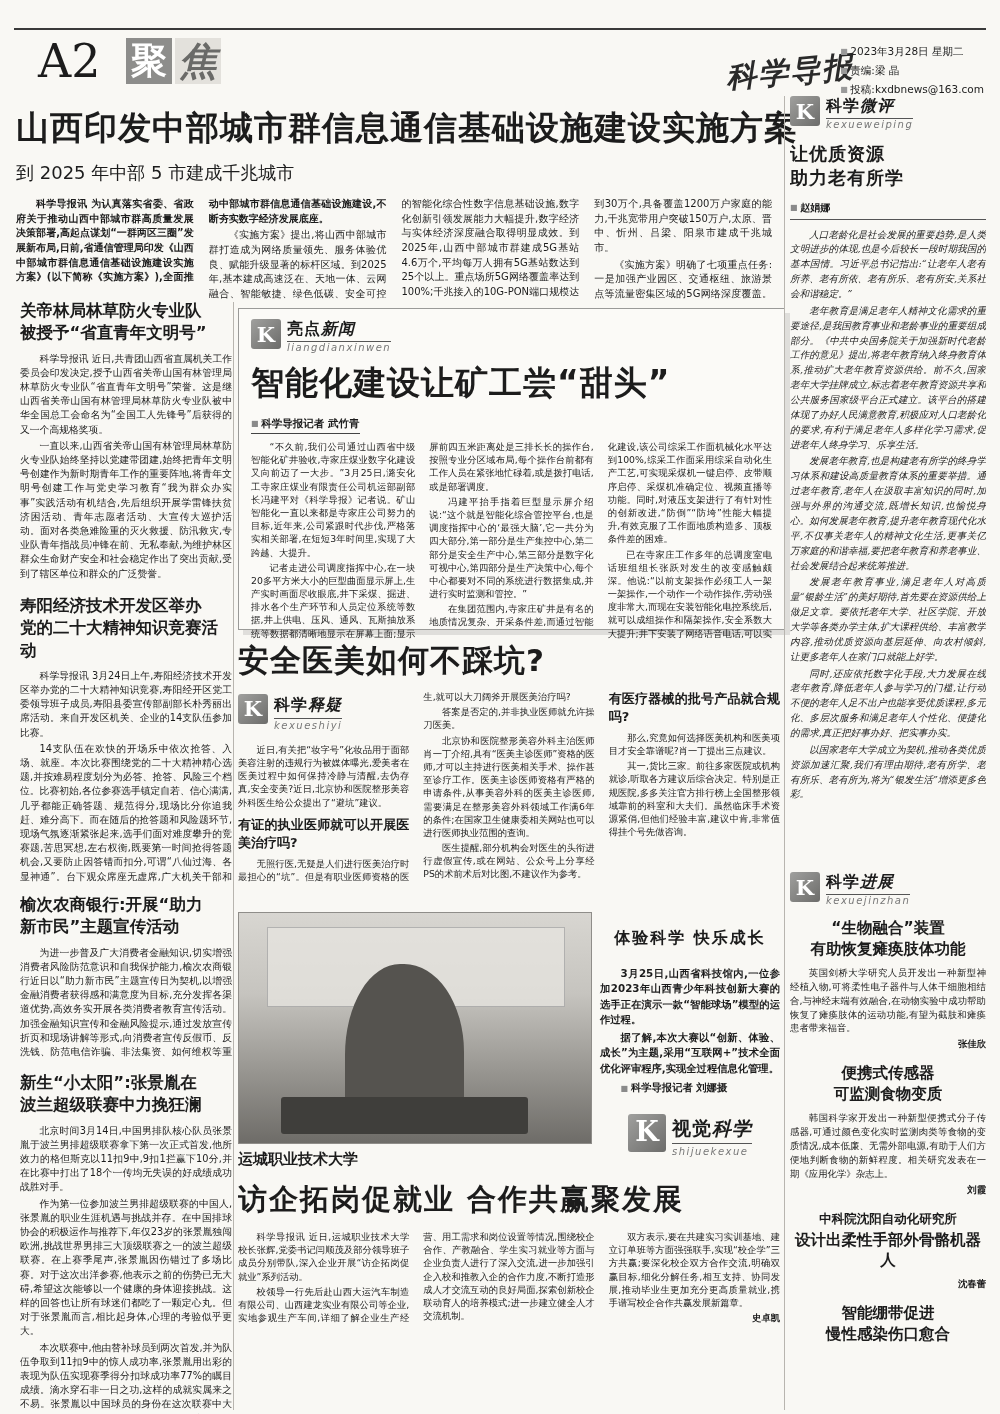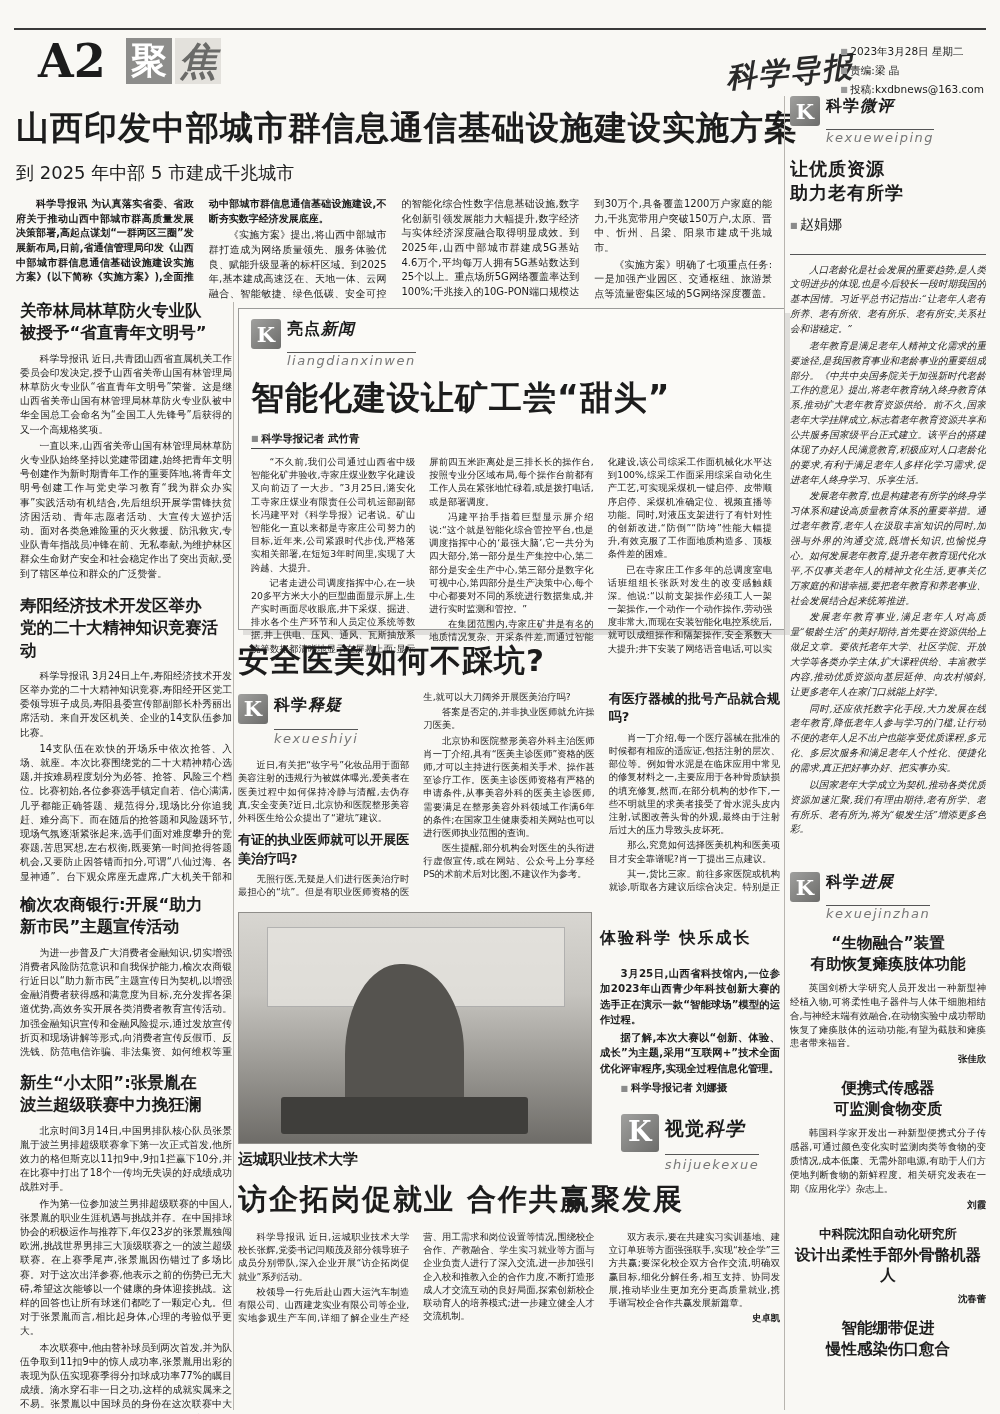--- a/index.html
+++ b/index.html
@@ -6,21 +6,21 @@
   .page{position:relative;width:1000px;height:1414px;margin:0 auto;background:#f9f8f4;
         color:#1c1c1c;font-family:"DejaVu Sans","Liberation Sans",sans-serif;overflow:hidden;}
   .hair{position:absolute;background:#b8b5af;}
   p{margin:0 0 2px 0;text-indent:2em;}
   .jtext{text-align:justify;}
   .byl{text-align:right;font-weight:bold;text-indent:0;}
 
   
   .header{position:absolute;left:14px;top:28px;width:972px;height:76px;border-top:2px solid #3a3a3a;}
   .edition{position:absolute;left:24px;top:8px;font-family:"DejaVu Serif","Liberation Serif",serif;
-           font-size:46px;font-weight:bold;line-height:1;}
+           font-size:46px;font-weight:normal;line-height:1;}
   .focus{position:absolute;left:112px;top:8px;display:flex;gap:3px;}
   .fc1{width:46px;height:46px;background:#8d8d8b;color:#fff;font-size:36px;font-weight:900;
        display:flex;align-items:center;justify-content:center;}
   .fc2{width:46px;height:46px;background:#e3e1dc;color:#6a6a68;font-size:38px;font-weight:900;
        display:flex;align-items:center;justify-content:center;font-family:"DejaVu Serif",serif;font-style:italic;}
   .masthead{position:absolute;left:712px;top:22px;font-family:"DejaVu Serif","Liberation Serif",serif;
             font-style:italic;font-weight:bold;font-size:30px;transform:rotate(-5deg);color:#2a2a2a;letter-spacing:2px;}
   .pubinfo{position:absolute;right:2px;top:12px;font-size:10.5px;line-height:1.8;color:#222;}
   .pubinfo div::before{content:"■ ";color:#9a9a9a;font-size:8px;vertical-align:1px;}
 
@@ -37,23 +37,23 @@
   .lart{margin-bottom:12px;overflow:hidden;}
   .ltitle{font-size:16.5px;font-weight:700;line-height:1.35;white-space:pre-line;margin-bottom:7px;}
   .lbody{font-size:9.8px;line-height:1.45;}
   .h1a{height:283px;}.h2a{height:287px;}.h3a{height:166px;}.h4a{height:368px;}
 
   
   .klogo{display:flex;align-items:flex-start;gap:6px;}
   .kbox{width:30px;height:30px;background:linear-gradient(135deg,#a0a09e,#6c6c6a);color:#fff;
         font-weight:900;font-size:21px;display:flex;align-items:center;justify-content:center;
         border-radius:3px;font-family:"DejaVu Serif",serif;flex:0 0 auto;}
-  .kname{font-size:16px;font-weight:900;letter-spacing:1px;border-bottom:1.5px solid #555;padding-bottom:12px;}
+  .kname{font-size:16px;font-weight:900;letter-spacing:1px;border-bottom:1.5px solid #555;padding-bottom:1px;}
   .kname .script{font-family:"DejaVu Serif",serif;font-style:italic;font-weight:bold;}
-  .kpin{font-size:13px;font-style:italic;color:#777;letter-spacing:1.5px;}
+  .kpin{font-size:10px;font-style:italic;color:#777;letter-spacing:1.5px;}
 
   
   .ldbox{position:absolute;left:238px;top:308px;width:521px;height:300px;border:1px solid #9a9a98;
          background:#fbfaf7;box-shadow:5px 5px 0 rgba(0,0,0,.10);padding:10px 12px;}
   .ldhead{font-size:33px;font-weight:900;margin:8px 0 6px 0;letter-spacing:1px;}
   .repline{font-size:10.5px;font-weight:bold;border-bottom:1.5px solid #444;display:inline-block;
            padding-bottom:2px;margin-bottom:6px;}
   .repline::before{content:"■ ";color:#8a8a8a;font-size:8px;vertical-align:1px;}
   .ldbody{column-count:3;column-gap:14px;font-size:9.3px;line-height:1.42;height:200px;overflow:hidden;}
 
@@ -63,37 +63,37 @@
   .ymbody .klogo{margin:4px 0 10px 0;}
   .subhead{font-weight:900;font-size:13px;text-indent:0;margin:7px 0 4px 0;}
 
   .photorow{position:absolute;left:238px;top:912px;width:542px;height:230px;display:flex;gap:8px;}
   .photo{position:relative;width:352px;height:230px;border:1px solid #8f8d89;flex:0 0 auto;
          background:linear-gradient(180deg,#d8d6d1 0%,#c6c4bf 35%,#96948f 70%,#6e6c68 100%);overflow:hidden;}
   .ph-board{position:absolute;left:8%;top:6%;width:84%;height:34%;background:#e6e4df;border:1px solid #aaa;opacity:.8;}
   .ph-fig{position:absolute;left:30%;top:22%;width:34%;height:66%;background:#55534f;border-radius:46% 50% 12% 14%/60% 58% 8% 10%;}
   .ph-model{position:absolute;left:12%;bottom:4%;width:70%;height:16%;background:#3f3e3b;border-radius:3px;}
   .caption{width:182px;font-size:10.3px;line-height:1.5;}
-  .cap-title{font-size:16px;font-weight:900;text-align:left;margin:14px 0 16px 0;letter-spacing:2px;}
+  .cap-title{font-size:16px;font-weight:900;text-align:center;margin:14px 0 16px 0;letter-spacing:2px;}
   .cap-body{font-weight:600;}
   .credit{font-weight:bold;margin-top:4px;text-indent:2em;}
   .credit::before{content:"■ ";color:#8a8a8a;font-size:8px;}
   .caption .klogo{margin-top:18px;justify-content:center;}
   .caption .kbox{width:38px;height:38px;font-size:27px;}
   .caption .kname{font-size:19px;}
 
   .fqsec{position:absolute;left:238px;top:1150px;width:542px;height:260px;overflow:hidden;}
   .fqkick{font-size:15px;font-weight:900;margin-bottom:11px;}
   .fqhead{font-size:29px;font-weight:900;letter-spacing:2px;margin-bottom:10px;}
   .fqbody{column-count:3;column-gap:14px;font-size:9.3px;line-height:1.42;height:186px;overflow:hidden;}
 
   
   .wpsec{position:absolute;left:790px;top:96px;width:196px;height:772px;overflow:hidden;}
   .wphead{font-size:18px;font-weight:900;line-height:1.35;white-space:pre-line;margin:12px 0 10px 0;letter-spacing:1px;}
-  .author{font-size:14px;font-weight:normal;border-bottom:1.5px solid #555;padding-bottom:20px;margin-bottom:8px;}
+  .author{font-size:10px;font-weight:bold;border-bottom:1.5px solid #555;padding-bottom:4px;margin-bottom:8px;}
   .author::before{content:"■ ";color:#8a8a8a;font-size:8px;vertical-align:1px;}
   .wpbody{font-size:9.6px;line-height:1.55;font-style:italic;font-family:"DejaVu Serif","Liberation Serif",serif;}
 
   .jzsec{position:absolute;left:790px;top:872px;width:196px;height:540px;overflow:hidden;}
   .rtitle{font-size:15.5px;font-weight:900;line-height:1.35;text-align:center;white-space:pre-line;margin:12px 0 6px 0;}
   .rkick{font-size:12.5px;font-weight:900;text-align:center;margin-top:14px;}
   .rt2{margin-top:2px;}
   .rbody{font-size:9.4px;line-height:1.48;}
 </style>
 </head>
@@ -195,21 +195,20 @@
           <div class="kpin">kexueshiyi</div>
         </div>
       </div>
       <p>近日,有关把“妆字号”化妆品用于面部美容注射的违规行为被媒体曝光,爱美者在医美过程中如何保持冷静与清醒,去伪存真,安全变美?近日,北京协和医院整形美容外科医生给公众提出了“避坑”建议。</p>
       <div class="subhead">有证的执业医师就可以开展医美治疗吗?</div>
       <p>无照行医,无疑是人们进行医美治疗时最担心的“坑”。但是有职业医师资格的医生,就可以大刀阔斧开展医美治疗吗?</p>
       <p>答案是否定的,并非执业医师就允许操刀医美。</p>
       <p>北京协和医院整形美容外科主治医师肖一丁介绍,具有“医美主诊医师”资格的医师,才可以主持进行医美相关手术、操作甚至诊疗工作。医美主诊医师资格有严格的申请条件,从事美容外科的医美主诊医师,需要满足在整形美容外科领域工作满6年的条件;在国家卫生健康委相关网站也可以进行医师执业范围的查询。</p>
       <p>医生提醒,部分机构会对医生的头衔进行虚假宣传,或在网站、公众号上分享经PS的术前术后对比图,不建议作为参考。</p>
       <div class="subhead">有医疗器械的批号产品就合规吗?</div>
-      <p>肖一丁介绍,每一个医疗器械在批准的时候都有相应的适应证,包括注射的层次、部位等。例如骨水泥是在临床应用中常见的修复材料之一,主要应用于各种骨质缺损的填充修复,然而,在部分机构的炒作下,一些不明就里的求美者接受了骨水泥头皮内注射,试图改善头骨的外观,最终由于注射后过大的压力导致头皮坏死。</p>
       <p>那么,究竟如何选择医美机构和医美项目才安全靠谱呢?肖一丁提出三点建议。</p>
       <p>其一,货比三家。前往多家医院或机构就诊,听取各方建议后综合决定。特别是正规医院,多多关注官方排行榜上全国整形领域靠前的科室和大夫们。虽然临床手术资源紧俏,但他们经验丰富,建议中肯,非常值得挂个号先做咨询。</p>
 
     </div>
   </div>
 
   <div class="photorow">
     <div class="photo">
       <div class="ph-board"></div>
       <div class="ph-fig"></div>

